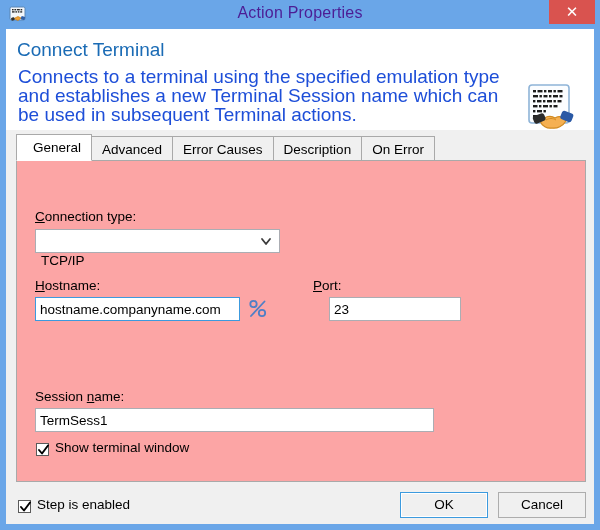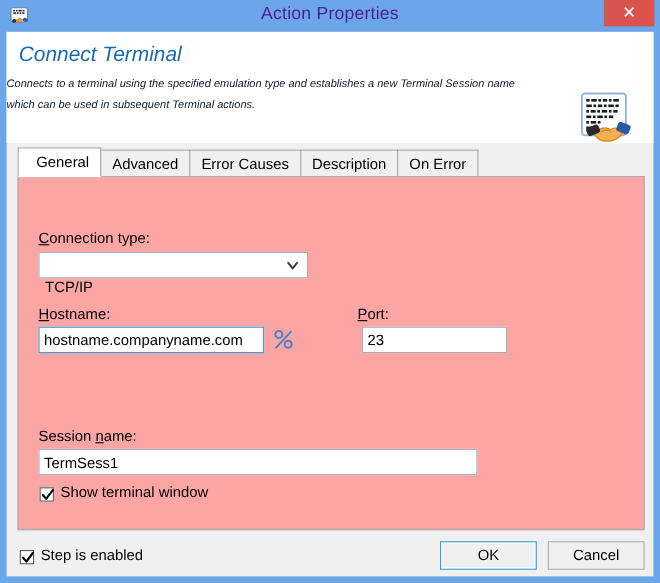--- a/index.html
+++ b/index.html
@@ -75,35 +75,34 @@
   }
 
   
   .header {
     position: absolute;
     left: 0; top: 0;
     width: 588px;
     height: 101px;
     background: #ffffff;
     box-sizing: border-box;
-    font-style: italic;
   }
   .header-title {
     position: absolute;
     left: 11px; top: 10px;
     font-size: 19px;
     color: #1a6bb5;
     font-family: "Liberation Sans", sans-serif;
   }
   .header-desc {
     position: absolute;
-    left: 0; top: 38px;
+    left: 12px; top: 38px;
     width: 490px;
-    font-size: 10px;
-    color: #0f172a;
+    font-size: 19px;
+    color: #1d4ed8;
     line-height: 19px;
     font-family: "Liberation Sans", sans-serif;
   }
   .header-icon {
     position: absolute;
     left: 518px; top: 52px;
     width: 54px; height: 54px;
   }
 
   
@@ -369,21 +368,21 @@
       <div class="pct-btn" style="left:230px; top:136px;">
         <span>
           <svg width="22" height="24" viewBox="0 0 22 24">
             <circle cx="6.5" cy="7" r="3.2" fill="none" stroke="#4f7fc6" stroke-width="1.8"></circle>
             <circle cx="15" cy="16" r="3.2" fill="none" stroke="#4f7fc6" stroke-width="1.8"></circle>
             <line x1="17.5" y1="4.5" x2="4" y2="19" stroke="#4f7fc6" stroke-width="1.8" stroke-linecap="round"></line>
           </svg>
         </span>
       </div>
 
-      <div class="field-label" style="left:296px; top:117px;margin-left:12px;">
+      <div class="field-label" style="left:296px; top:117px;">
         <span class="acc">P</span><span>ort:</span>
       </div>
       <input class="textinput" style="left: 312px; top: 136px; width: 132px;" value="23">
 
       <div class="field-label" style="left:18px; top:228px;">
         <span>Session </span><span class="acc">n</span><span>ame:</span>
       </div>
       <input class="textinput" style="left: 18px; top: 247px; width: 399px;" value="TermSess1">
 
       <div class="chk-row" style="left:19px; top:281px;">

